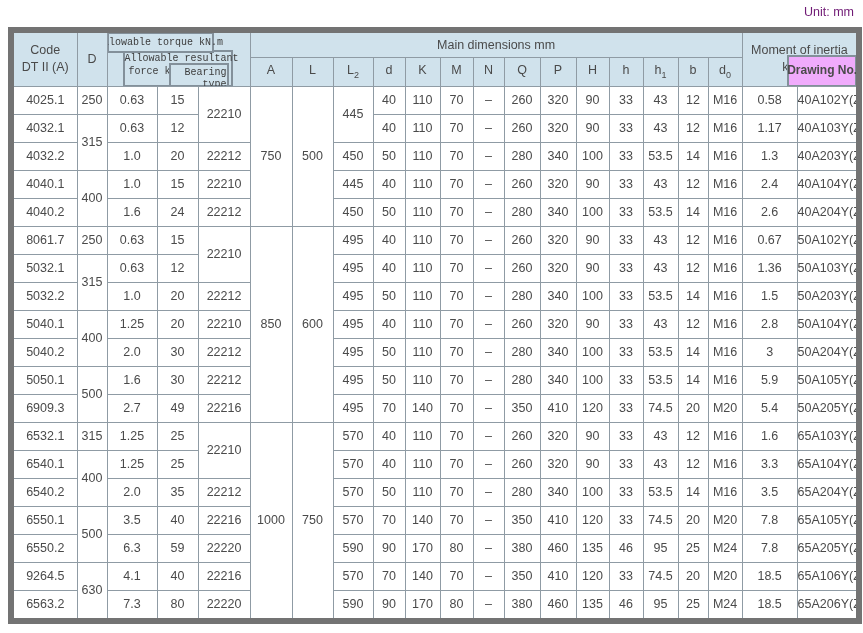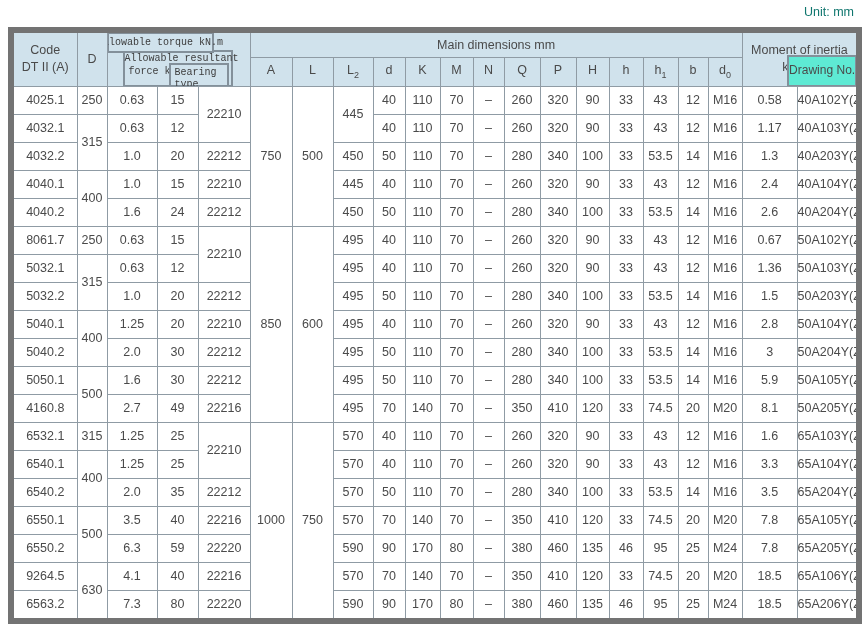--- a/index.html
+++ b/index.html
@@ -2,21 +2,21 @@
 <html><head>
 <meta charset="utf-8">
 <style>
   html,body{margin:0;padding:0;}
   body{
     width:863px;height:633px;background:#ffffff;
     font-family:"Liberation Sans", sans-serif;
     color:#474747;overflow:hidden;
   }
   .page{padding:5px 7px 0 8px;}
-  .unit-row{height:18px;text-align:right;font-size:12.5px;color:#0f766e;padding-right:2px;margin-bottom:4px;}
+  .unit-row{height:18px;text-align:right;font-size:12.5px;color:#701a75;padding-right:2px;margin-bottom:4px;}
   table.spec{
     border-collapse:collapse;table-layout:fixed;width:848px;
     border:6px solid #737373;
   }
   table.spec th, table.spec td{
     border:1px solid #8f9ba4;
     text-align:center;vertical-align:middle;
     font-size:12.5px;font-weight:normal;color:#4a4a4a;
     padding:0;overflow:hidden;white-space:nowrap;
   }
@@ -31,27 +31,27 @@
   .stepbox{
     position:absolute;background:#d0e2ec;border:2px solid #83909a;
     font-size:10px;line-height:1.15;color:#3c3c3c;
     display:flex;align-items:center;justify-content:center;
   }
   .box-torque{left:-1px;top:-1px;width:103px;height:17px;z-index:3;}
   .box-force{left:15px;top:17px;width:106px;bottom:-1px;z-index:1;
     display:block;text-align:center;padding-top:1px;}
   .box-force .l2{display:block;text-align:left;padding-left:4px;margin-top:1px;}
   .box-bearing{left:61px;top:30px;width:52px;bottom:-1px;z-index:4;
-    display:block;text-align:left;padding:2px 0 4px 4px;}
+    display:block;text-align:right;padding:2px 0 4px 4px;}
   
   th.inertia-group{position:relative;text-align:left;vertical-align:top;padding:7px 0 0 8px;line-height:1.4;font-size:12.5px;}
   .box-drawing{
     position:absolute;right:-1px;bottom:-1px;width:66px;height:28px;
-    background:#5eead4;border:2px solid #83909a;
-    display:flex;align-items:center;justify-content:center;font-size:12px;z-index:2;
+    background:#f0abfc;border:2px solid #83909a;
+    display:flex;align-items:center;justify-content:center;font-size:12px;z-index:2;font-weight:bold;
   }
   tbody td{height:27px;background:#ffffff;}
   sub{font-size:9px;}
 </style>
 </head>
 <body>
 
 <div class="page">
 
   <div class="unit-row">Unit: mm</div>
@@ -345,37 +345,37 @@
           <td>340</td>
           <td>100</td>
           <td>33</td>
           <td>53.5</td>
           <td>14</td>
           <td>M16</td>
           <td>5.9</td>
           <td>50A105Y(Z)</td>
         </tr>
         <tr>
-          <td>4160.8</td>
+          <td>6909.3</td>
           <td>2.7</td>
           <td>49</td>
           <td>22216</td>
           <td>495</td>
           <td>70</td>
           <td>140</td>
           <td>70</td>
           <td>–</td>
           <td>350</td>
           <td>410</td>
           <td>120</td>
           <td>33</td>
           <td>74.5</td>
           <td>20</td>
           <td>M20</td>
-          <td>8.1</td>
+          <td>5.4</td>
           <td>50A205Y(Z)</td>
         </tr>
         <tr>
           <td>6532.1</td>
           <td>315</td>
           <td>1.25</td>
           <td>25</td>
           <td rowspan="2">22210</td>
           <td rowspan="7">1000</td>
           <td rowspan="7">750</td>

